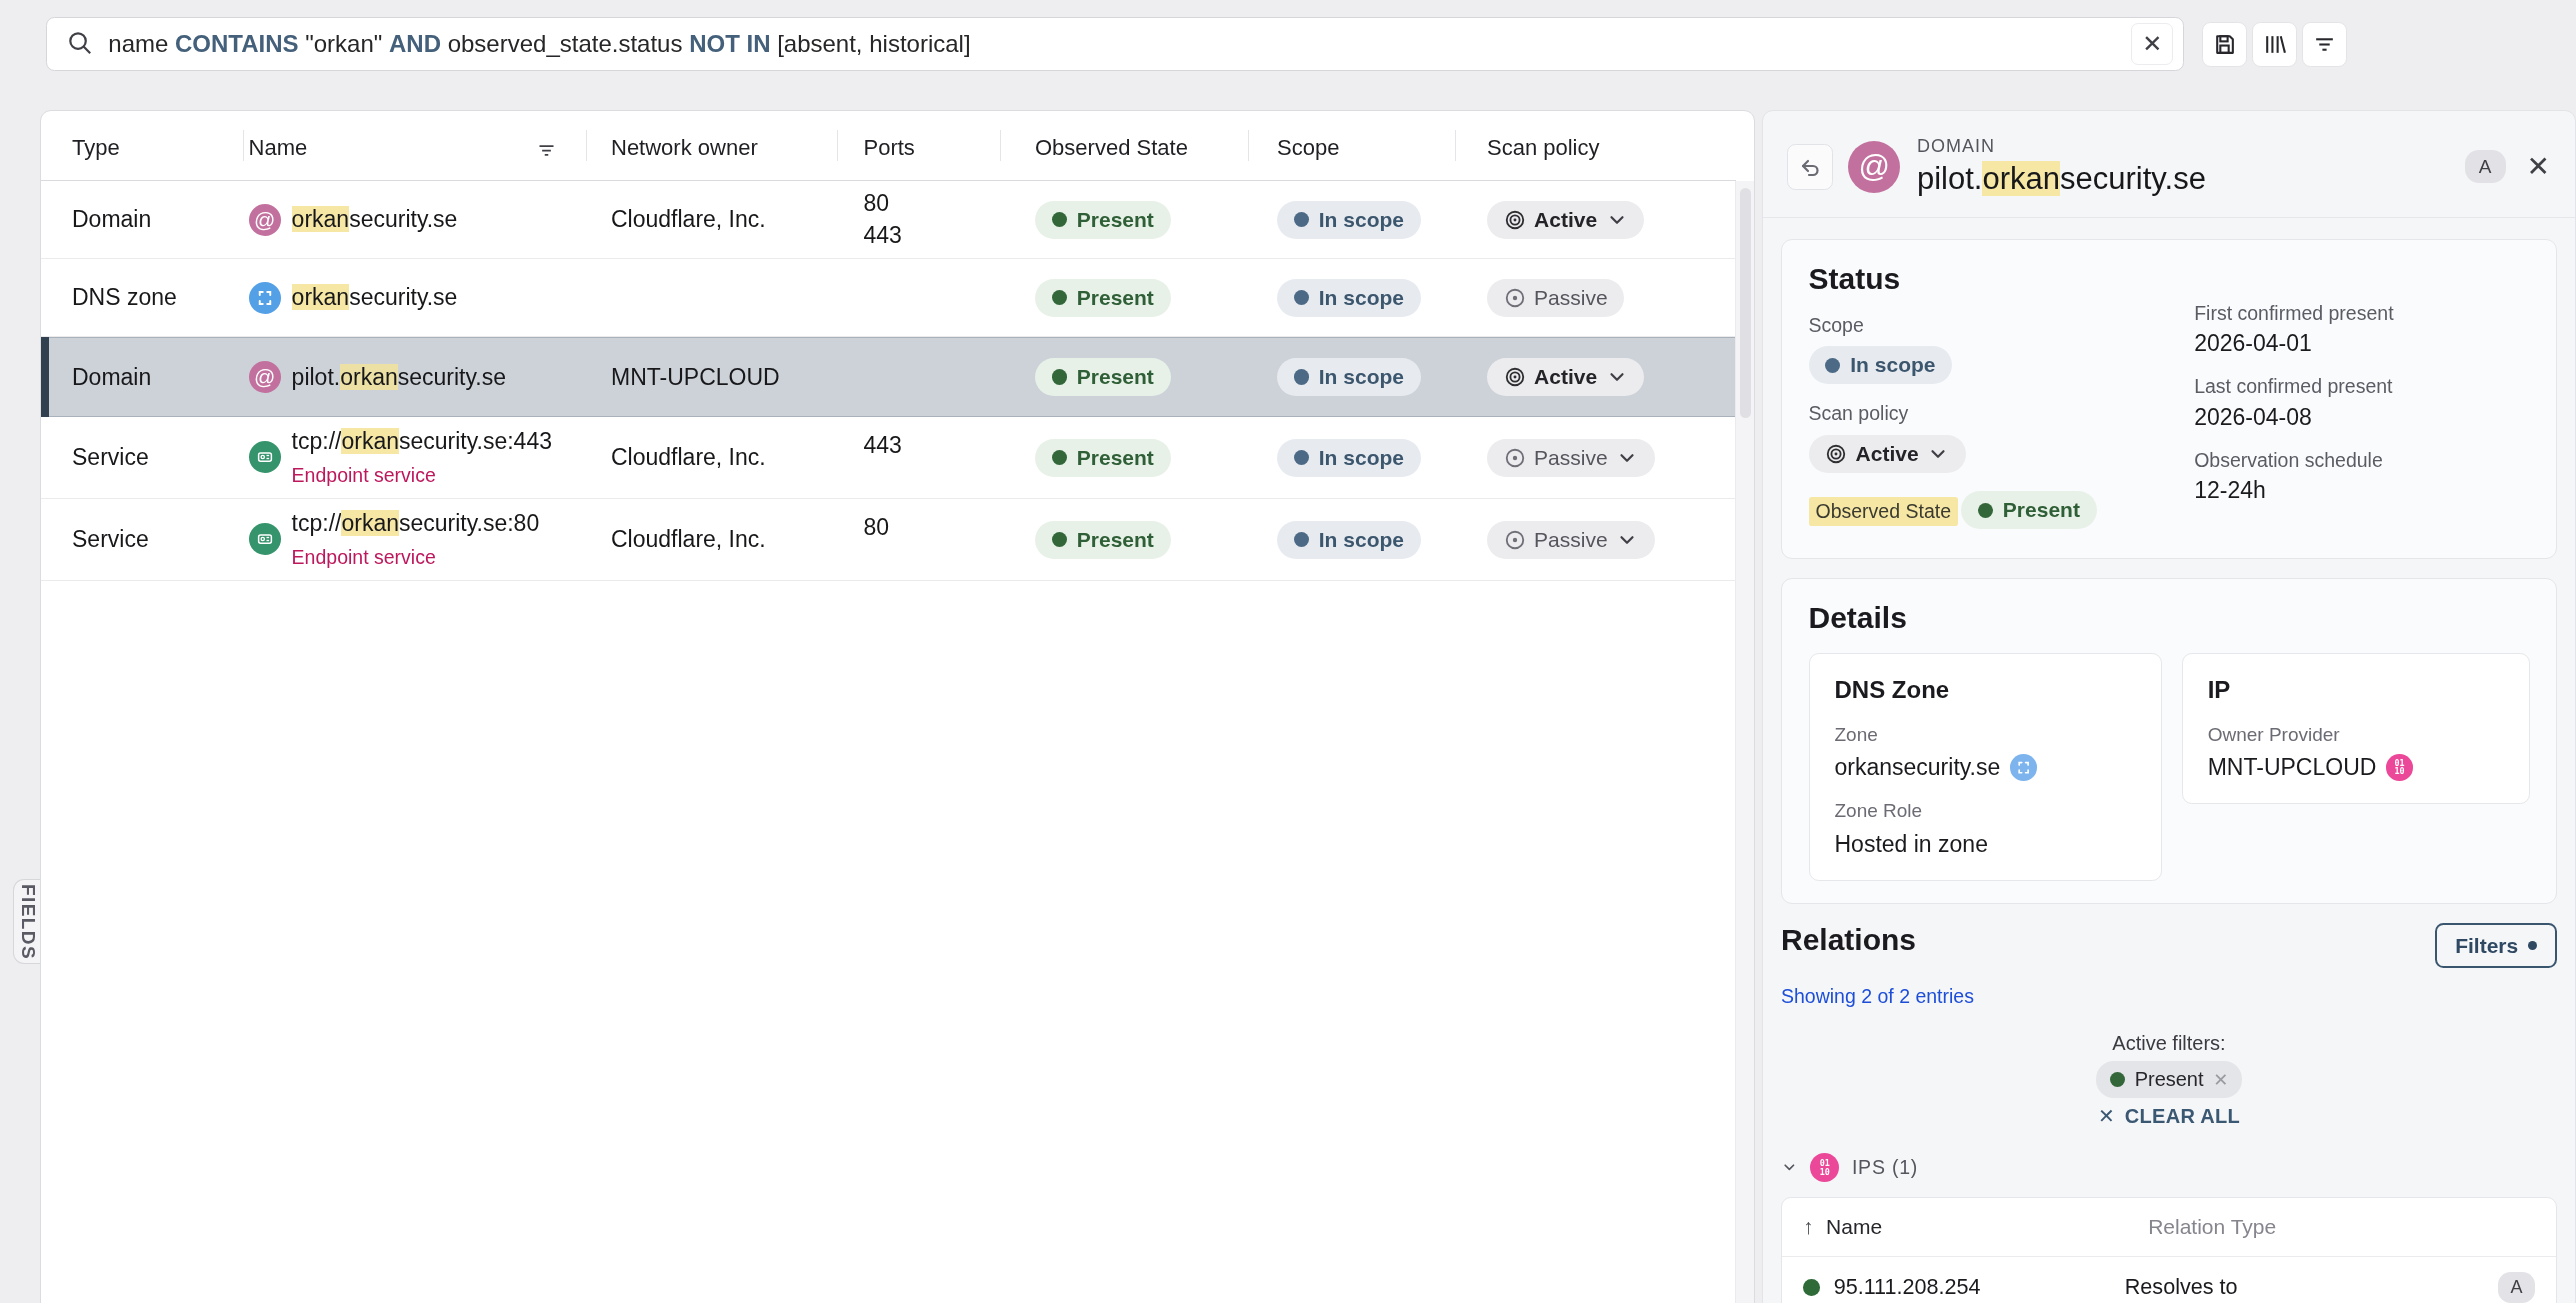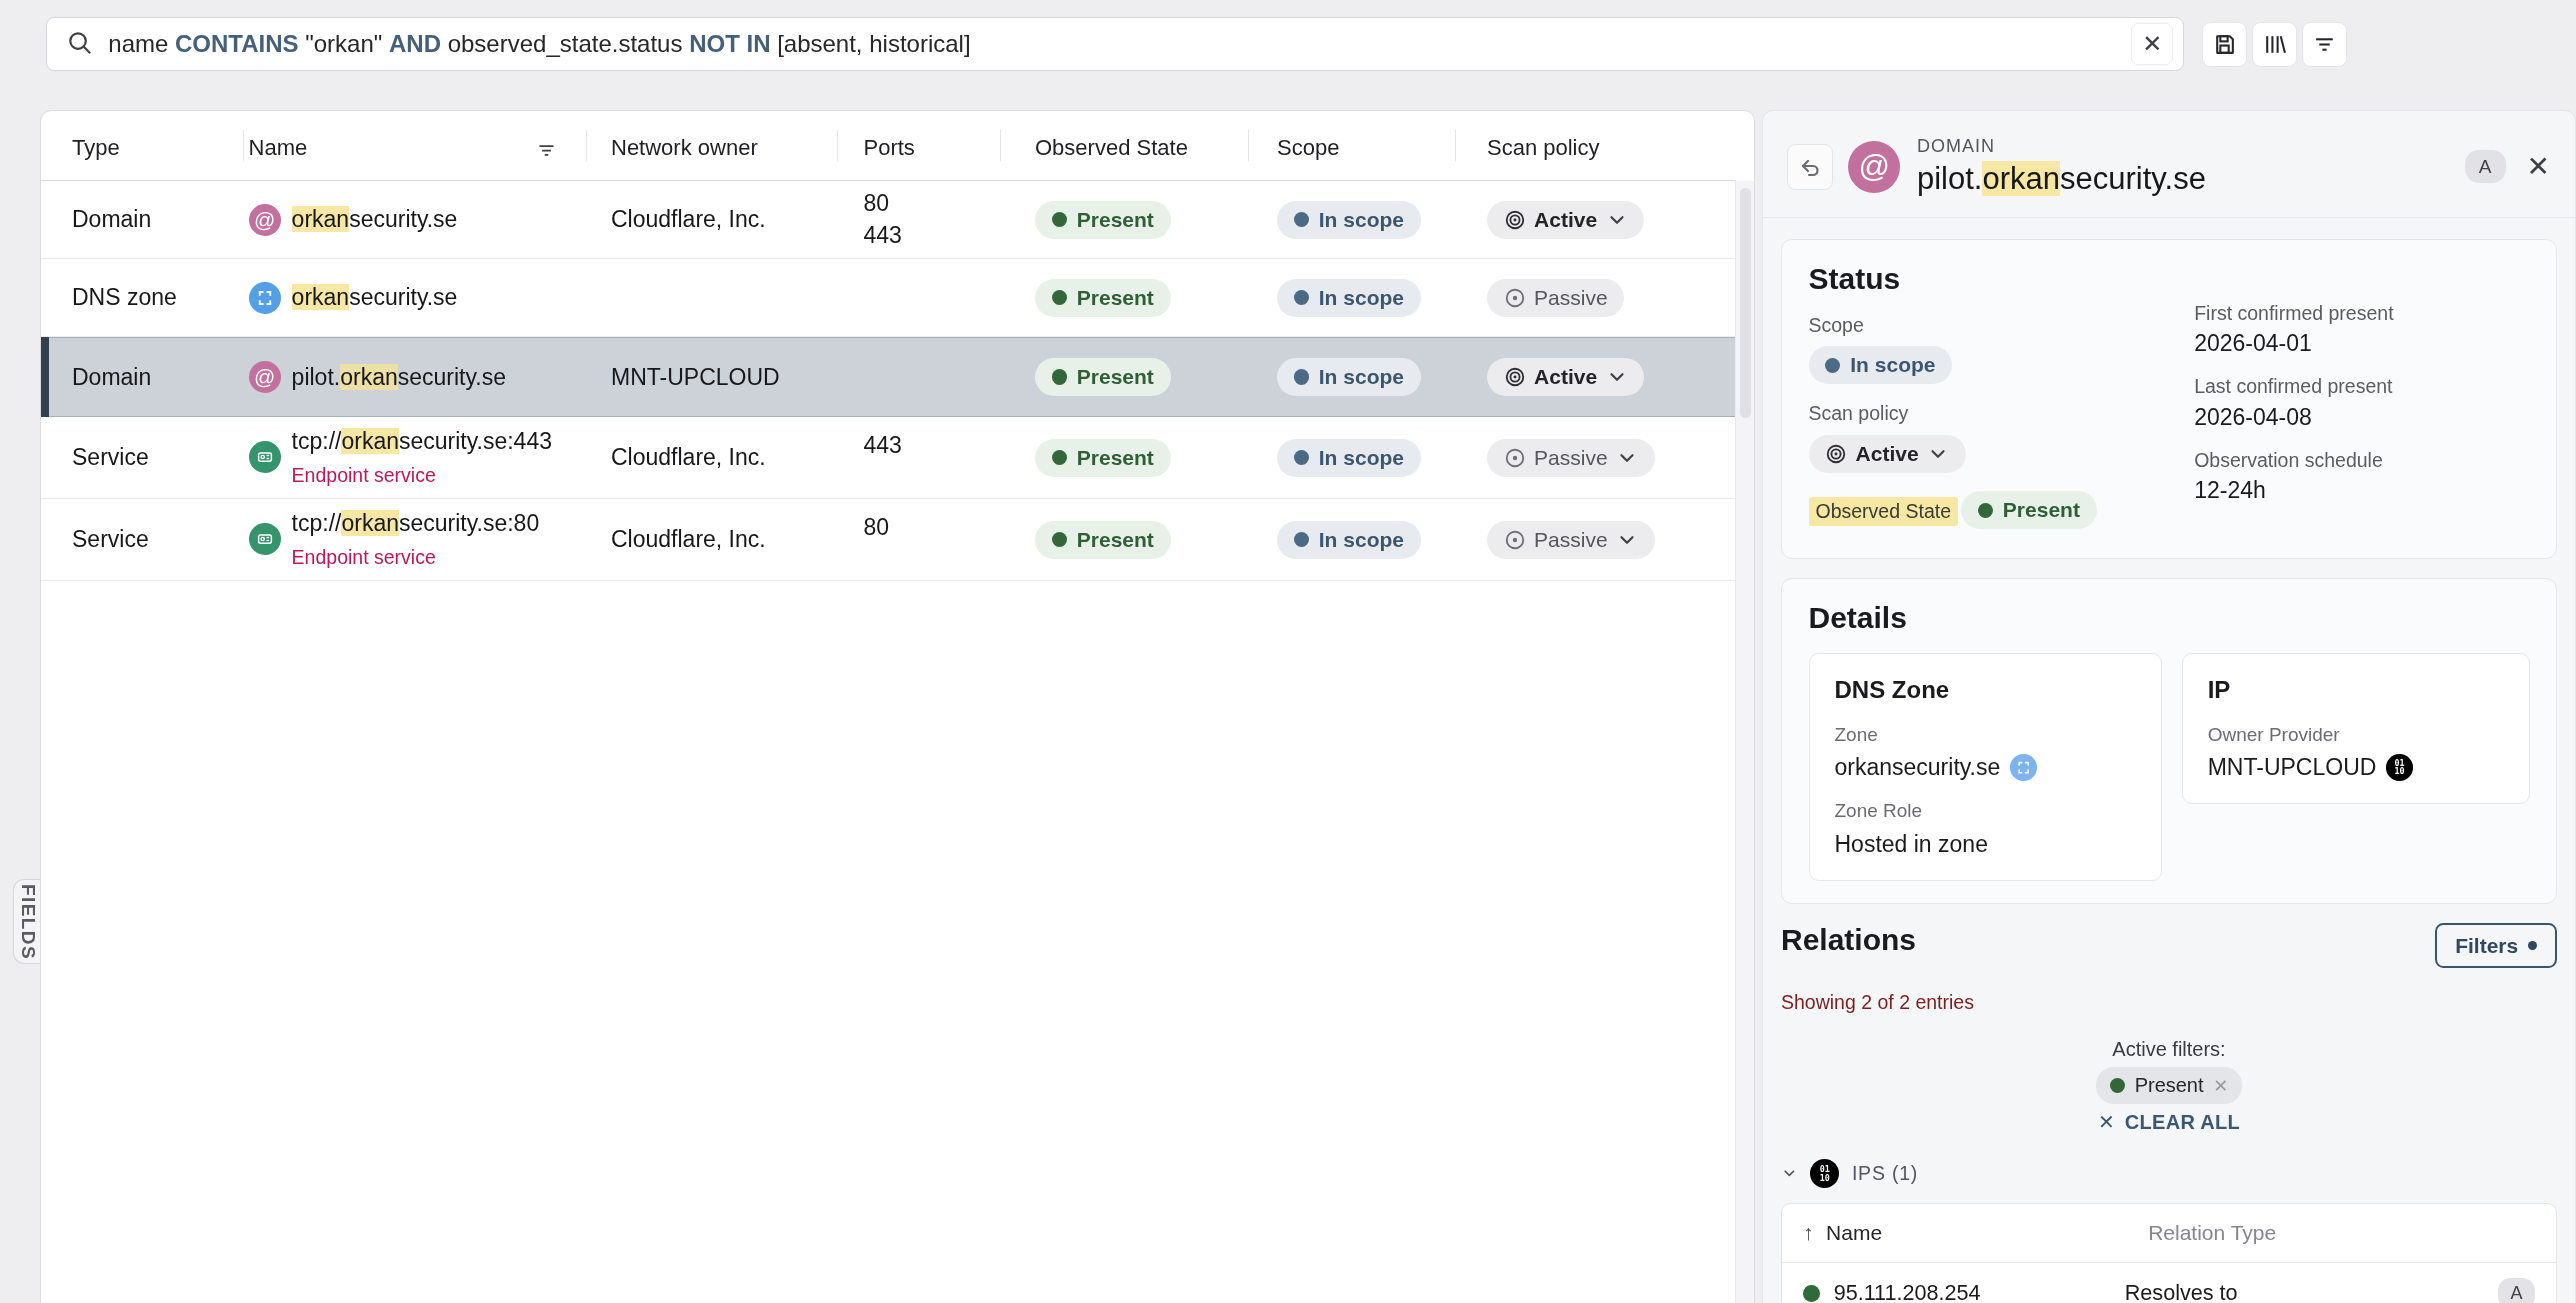--- a/index.html
+++ b/index.html
@@ -103,29 +103,29 @@
   .meta-item .lbl { display:block; margin-bottom:5.6px; }
   .inner-cards { display:flex; gap:19.5px; margin-top:18px; align-items:flex-start; }
   .inner-card { background:#fff; border:1.4px solid #e6e7ea; border-radius:9.8px; padding:22px 25px; }
   .ic-dns { flex:1.02; }
   .ic-ip { flex:1; }
   .ic-title { font-size:24px; font-weight:bold; }
   .ic-lbl { font-size:19px; color:#6b6b74; margin-top:19.5px; }
   .ic-val { font-size:23px; margin-top:8.4px; display:flex; align-items:center; gap:9.8px; }
   .mini-chip { width:26.5px; height:26.5px; border-radius:50%; display:flex; align-items:center; justify-content:center; color:#fff; flex:0 0 auto; }
   .mini-zone { background:#7db4ee; }
-  .mini-bin { background:#000000; }
+  .mini-bin { background:#ec4899; }
   .mini-chip svg { width:15.3px; height:15.3px; }
   .bin-txt { font-size:8.4px; font-weight:bold; line-height:8.4px; text-align:center; font-family:"DejaVu Sans Mono",monospace; }
 
   .rel-head { display:flex; align-items:flex-start; justify-content:space-between; }
   .filters-btn { border:2.1px solid #3a556e; border-radius:8.4px; background:transparent; color:#2f4962;
     font-size:21px; font-weight:bold; padding:8.4px 18px; display:flex; align-items:center; gap:9.8px; }
   .filters-dot { width:9px; height:9px; border-radius:50%; background:#2f4962; }
-  .showing { font-size:19.5px; color:#7f1d1d; margin-top:23px; }
+  .showing { font-size:19.5px; color:#1d4ed8; margin-top:17px; }
   .active-row { display:flex; align-items:center; gap:6px; margin-top:24px; font-size:20px; color:#3a3a40;flex-direction:column; }
   .filter-pill { display:inline-flex; align-items:center; gap:9.8px; background:#e4e5e8; border-radius:18px;
     padding:7px 14px; font-size:20px; color:#26262b; }
   .filter-pill .x { color:#9a9aa1; font-size:18px; }
   .clear-all { display:flex; align-items:center; gap:9.8px; color:#3b5873; font-size:20px; font-weight:bold; letter-spacing:0.3px; }
   .group-head { display:flex; align-items:center; gap:12.6px; margin-top:25px; }
   .group-head .gchev { width:16.7px; height:16.7px; color:#55555e; }
   .gchip { width:29px; height:29px; }
   .group-lbl { font-size:19.5px; color:#55555e; letter-spacing:0.8px; }
   .rel-table { background:#fff; border:1.4px solid #e5e6ea; border-radius:9.8px; margin-top:15.3px; overflow:hidden; }

